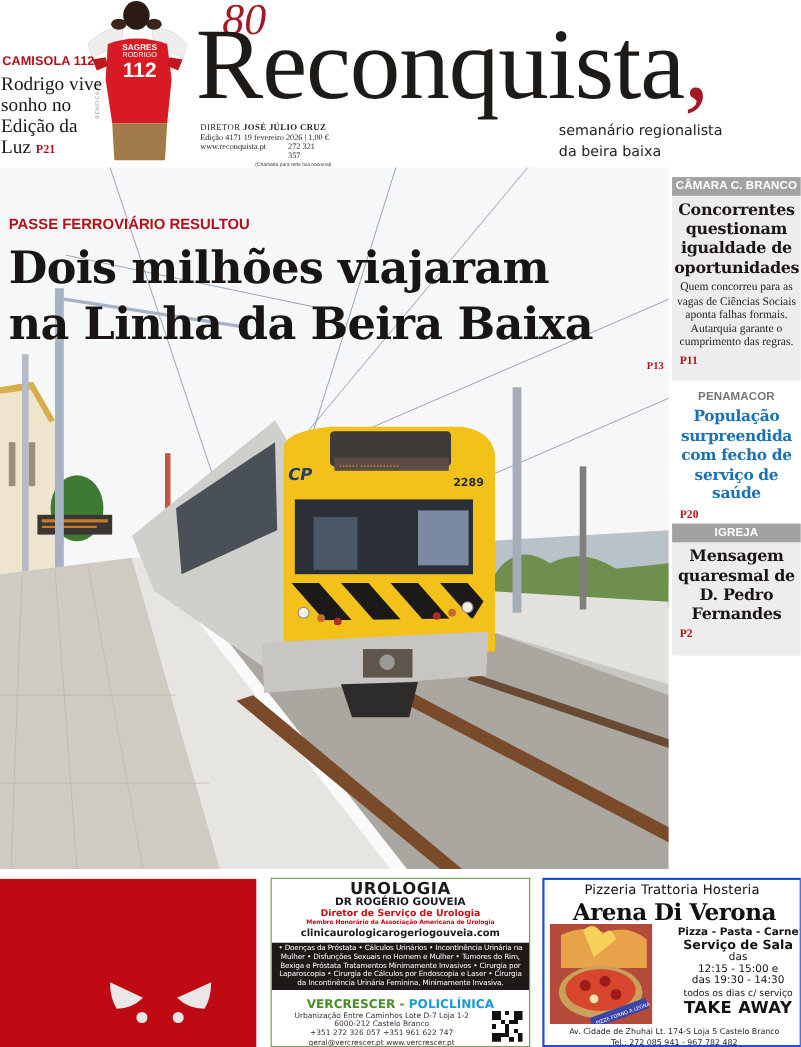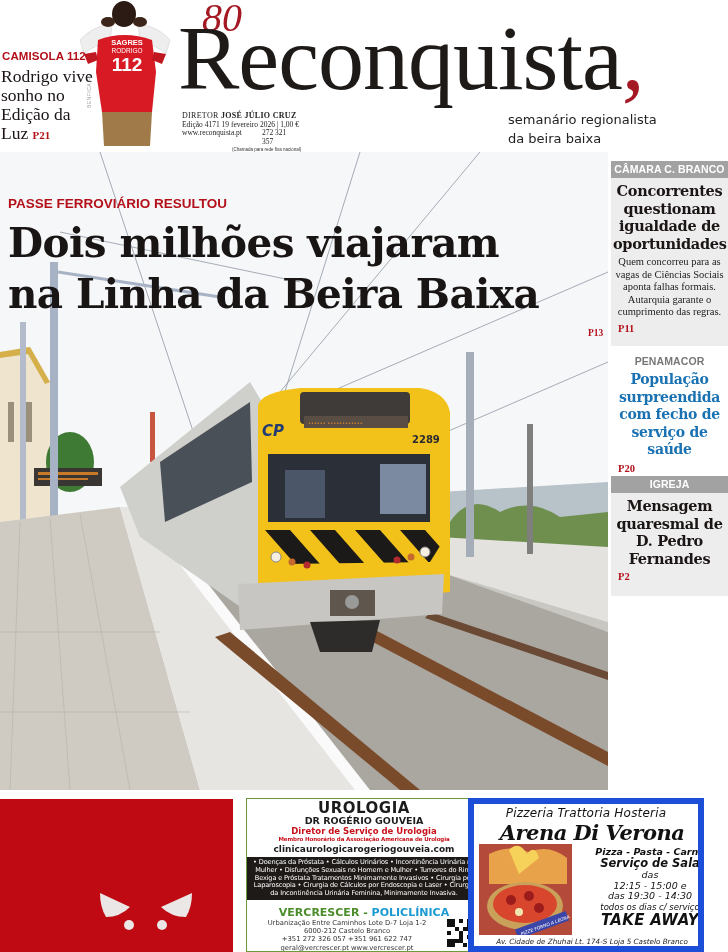--- a/index.html
+++ b/index.html
@@ -54,21 +54,21 @@
   .uro-role { font-family: "DejaVu Sans", sans-serif; font-weight: bold; font-size: 8.5px; line-height: 10px; text-align: center; color: #c8101a; }
   .uro-member { font-family: "DejaVu Sans", sans-serif; font-weight: bold; font-size: 5.5px; line-height: 7px; text-align: center; color: #c8101a; letter-spacing: -0.1px; }
   .uro-site { font-family: "DejaVu Sans", sans-serif; font-weight: bold; font-size: 9px; line-height: 13px; text-align: center; color: #1b1b1b; }
   .uro-services { background: #1e1a18; color: #fff; font-family: "DejaVu Sans", sans-serif; font-size: 6.6px; line-height: 7.8px; text-align: center; padding: 2px 3px 2px; margin-top: 1px; letter-spacing: -0.15px; }
   .uro-clinic { font-family: "DejaVu Sans", sans-serif; font-weight: bold; font-size: 11px; line-height: 13px; text-align: center; padding-top: 6px; }
   .uro-clinic .green { color: #4a8d2a; }
   .uro-clinic .blue { color: #1b9bd1; }
   .uro-contacts { font-family: "DejaVu Sans", sans-serif; font-size: 6.8px; line-height: 8.2px; text-align: center; color: #333; width: 200px; }
   .qr { position: absolute; right: 6px; bottom: 4px; width: 28px; height: 28px; }
 
-  .ad-pizza { position: absolute; left: 468px; top: 798px; width: 236px; height: 154px; border: 6px solid #1d4ed8; background: #fff; overflow: hidden; font-style: italic; }
+  .ad-pizza { position: absolute; left: 493px; top: 798px; width: 236px; height: 154px; border: 2px solid #1d4ed8; background: #fff; overflow: hidden; }
   .pz-head { font-family: "DejaVu Sans", sans-serif; font-size: 12px; line-height: 13px; text-align: center; color: #111; padding-top: 3px; letter-spacing: 0.2px; }
   .pz-name { position: absolute; left: 0; top: 17px; width: 236px; font-family: "DejaVu Serif", serif; font-weight: bold; font-size: 21px; line-height: 24px; text-align: center; color: #111; letter-spacing: -0.5px; }
   .pz-img { position: absolute; left: 5px; top: 40px; width: 93px; height: 91px; }
   .pz-right { position: absolute; left: 98px; top: 42px; width: 156px; font-family: "DejaVu Sans", sans-serif; text-align: center; color: #111; }
   .pz-right .l1 { font-size: 9.5px; line-height: 11px; font-weight: bold; }
   .pz-right .l2 { font-size: 11.5px; line-height: 13px; font-weight: bold; }
   .pz-right .l3 { font-size: 9.5px; line-height: 10.5px; }
   .pz-right .l4 { font-size: 8.5px; line-height: 10px; }
   .pz-right .l5 { font-size: 15px; line-height: 16px; font-weight: bold; letter-spacing: 0.3px; }
   .pz-addr { position: absolute; left: 0; top: 133px; width: 236px; font-family: "DejaVu Sans", sans-serif; font-size: 7.2px; line-height: 10px; text-align: center; color: #222; }

